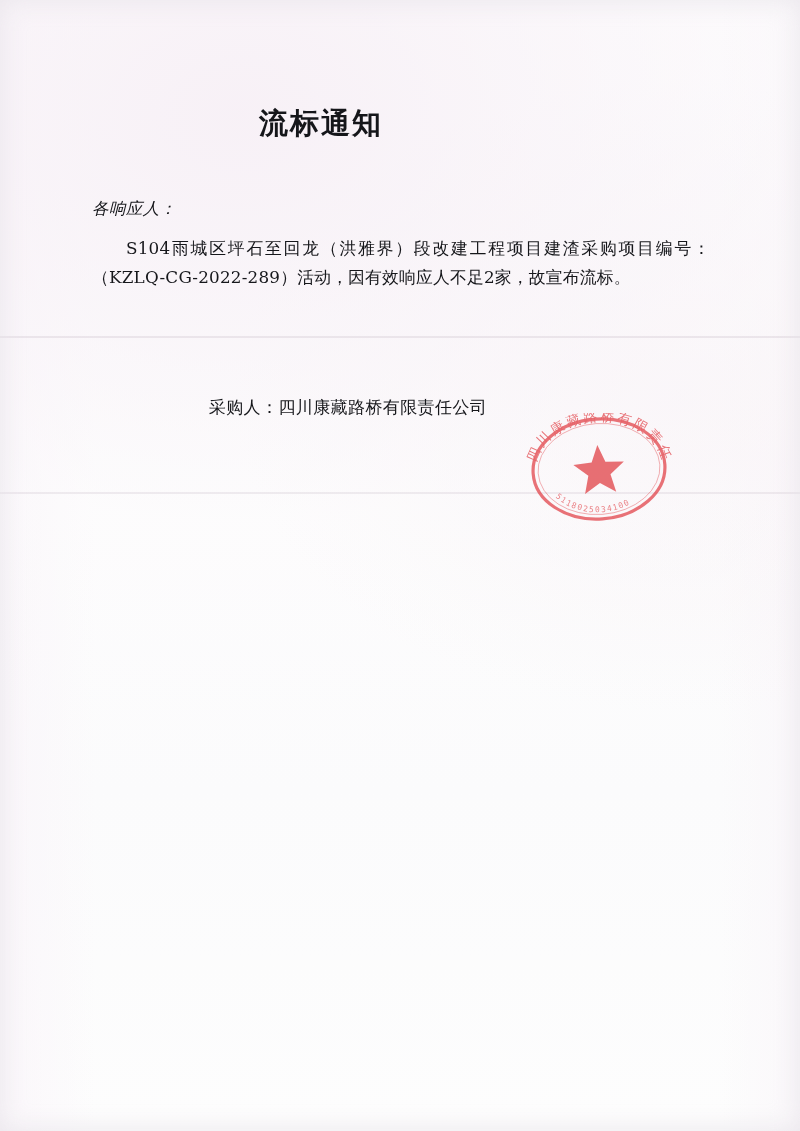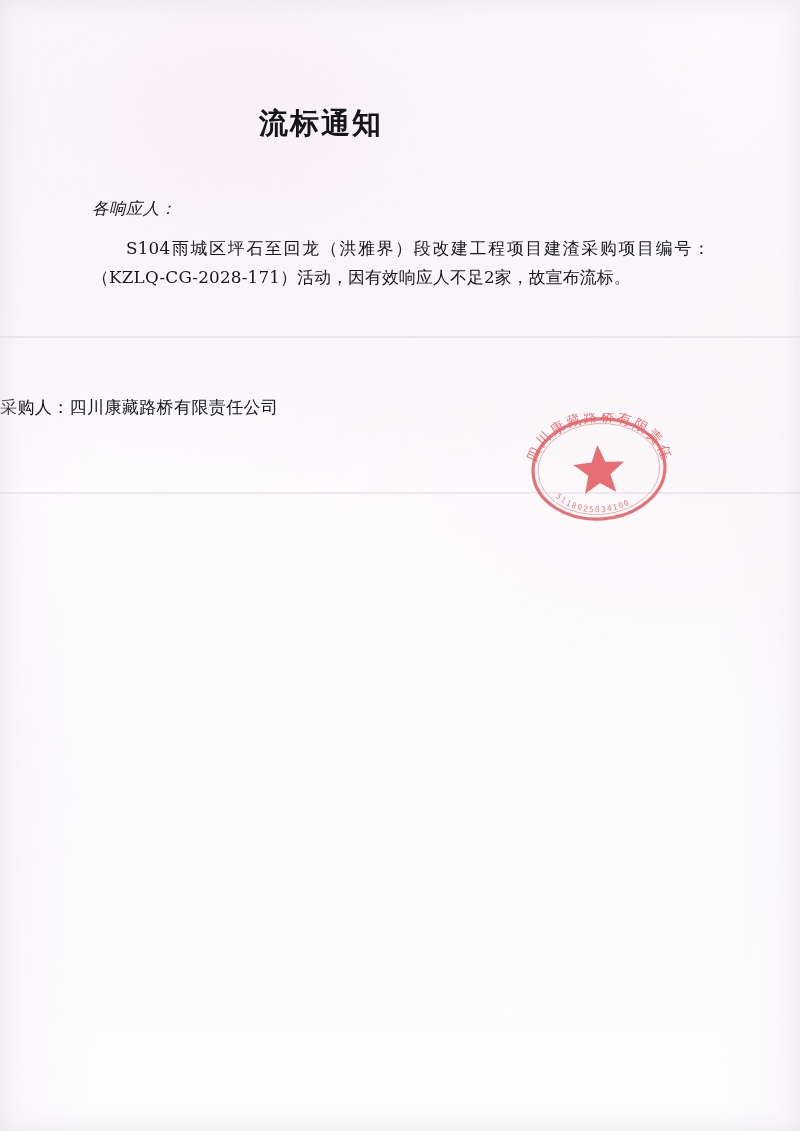--- a/index.html
+++ b/index.html
@@ -98,21 +98,21 @@
     text-align: justify;
     text-indent: 34px;
     letter-spacing: 0.2px;
   }
 
   #signature-line {
     position: absolute;
     top: 396px;
     left: 0;
     width: 780px;
-    text-align: left;
+    text-align: center;
     padding-right: 84px;
     box-sizing: border-box;
     font-size: 17px;
     color: #16171b;
     letter-spacing: 0.4px;
   }
 
   #date-line {
     position: absolute;
     top: 482px;
@@ -145,21 +145,21 @@
   <div id="paper-tint"></div>
   <div class="fold f1"></div>
   <div class="fold f2"></div>
 
   <div id="doc">
 
     <div id="doc-title">流标通知</div>
 
     <div id="salutation">各响应人：</div>
 
-    <div id="body-text">S104雨城区坪石至回龙（洪雅界）段改建工程项目建渣采购项目编号：（KZLQ-CG-2028-171）活动，因有效响应人不足2家，故宣布流标。</div>
+    <div id="body-text">S104雨城区坪石至回龙（洪雅界）段改建工程项目建渣采购项目编号：（KZLQ-CG-2022-289）活动，因有效响应人不足2家，故宣布流标。</div>
 
     <div id="signature-line">采购人：四川康藏路桥有限责任公司</div>
 
 
     <div id="seal">
       <svg viewBox="0 0 172 112" xmlns="http://www.w3.org/2000/svg">
         <defs>
           <path id="seal-arc-top" d="M 22,56 A 64,48 0 0 1 150,56"></path>
           <path id="seal-arc-bottom" d="M 34,70 A 54,40 0 0 0 138,70"></path>
         </defs>

